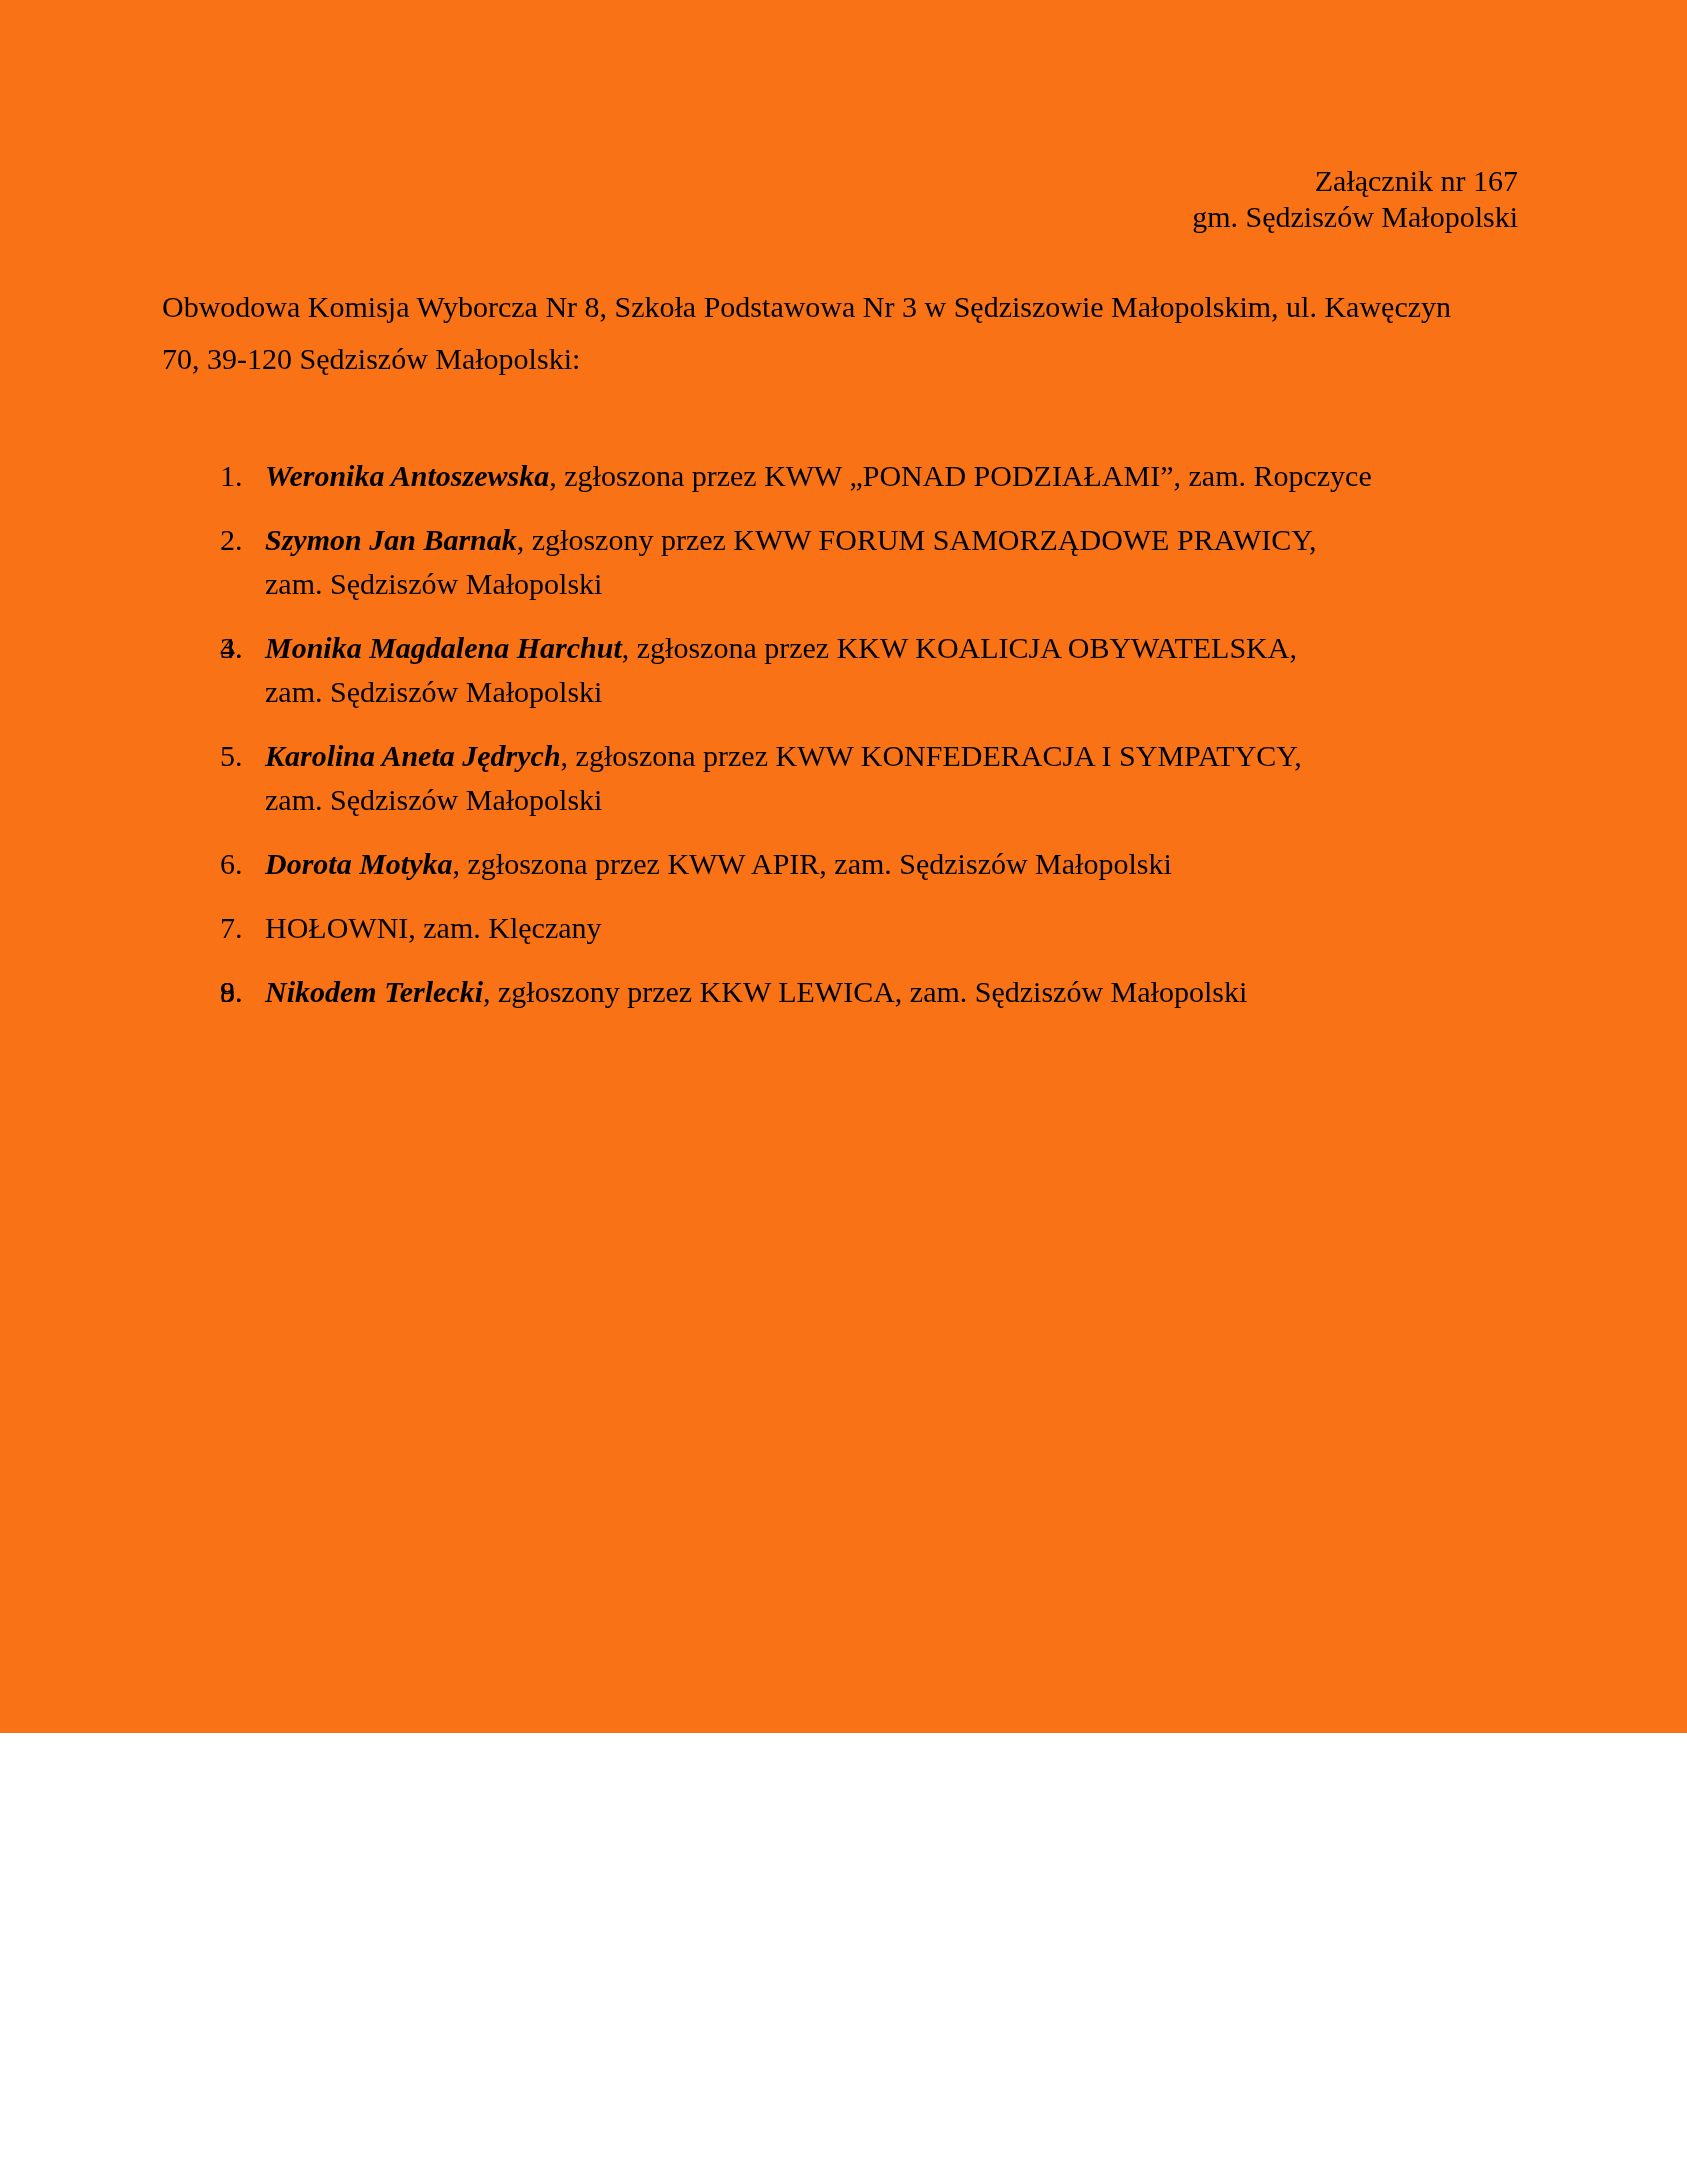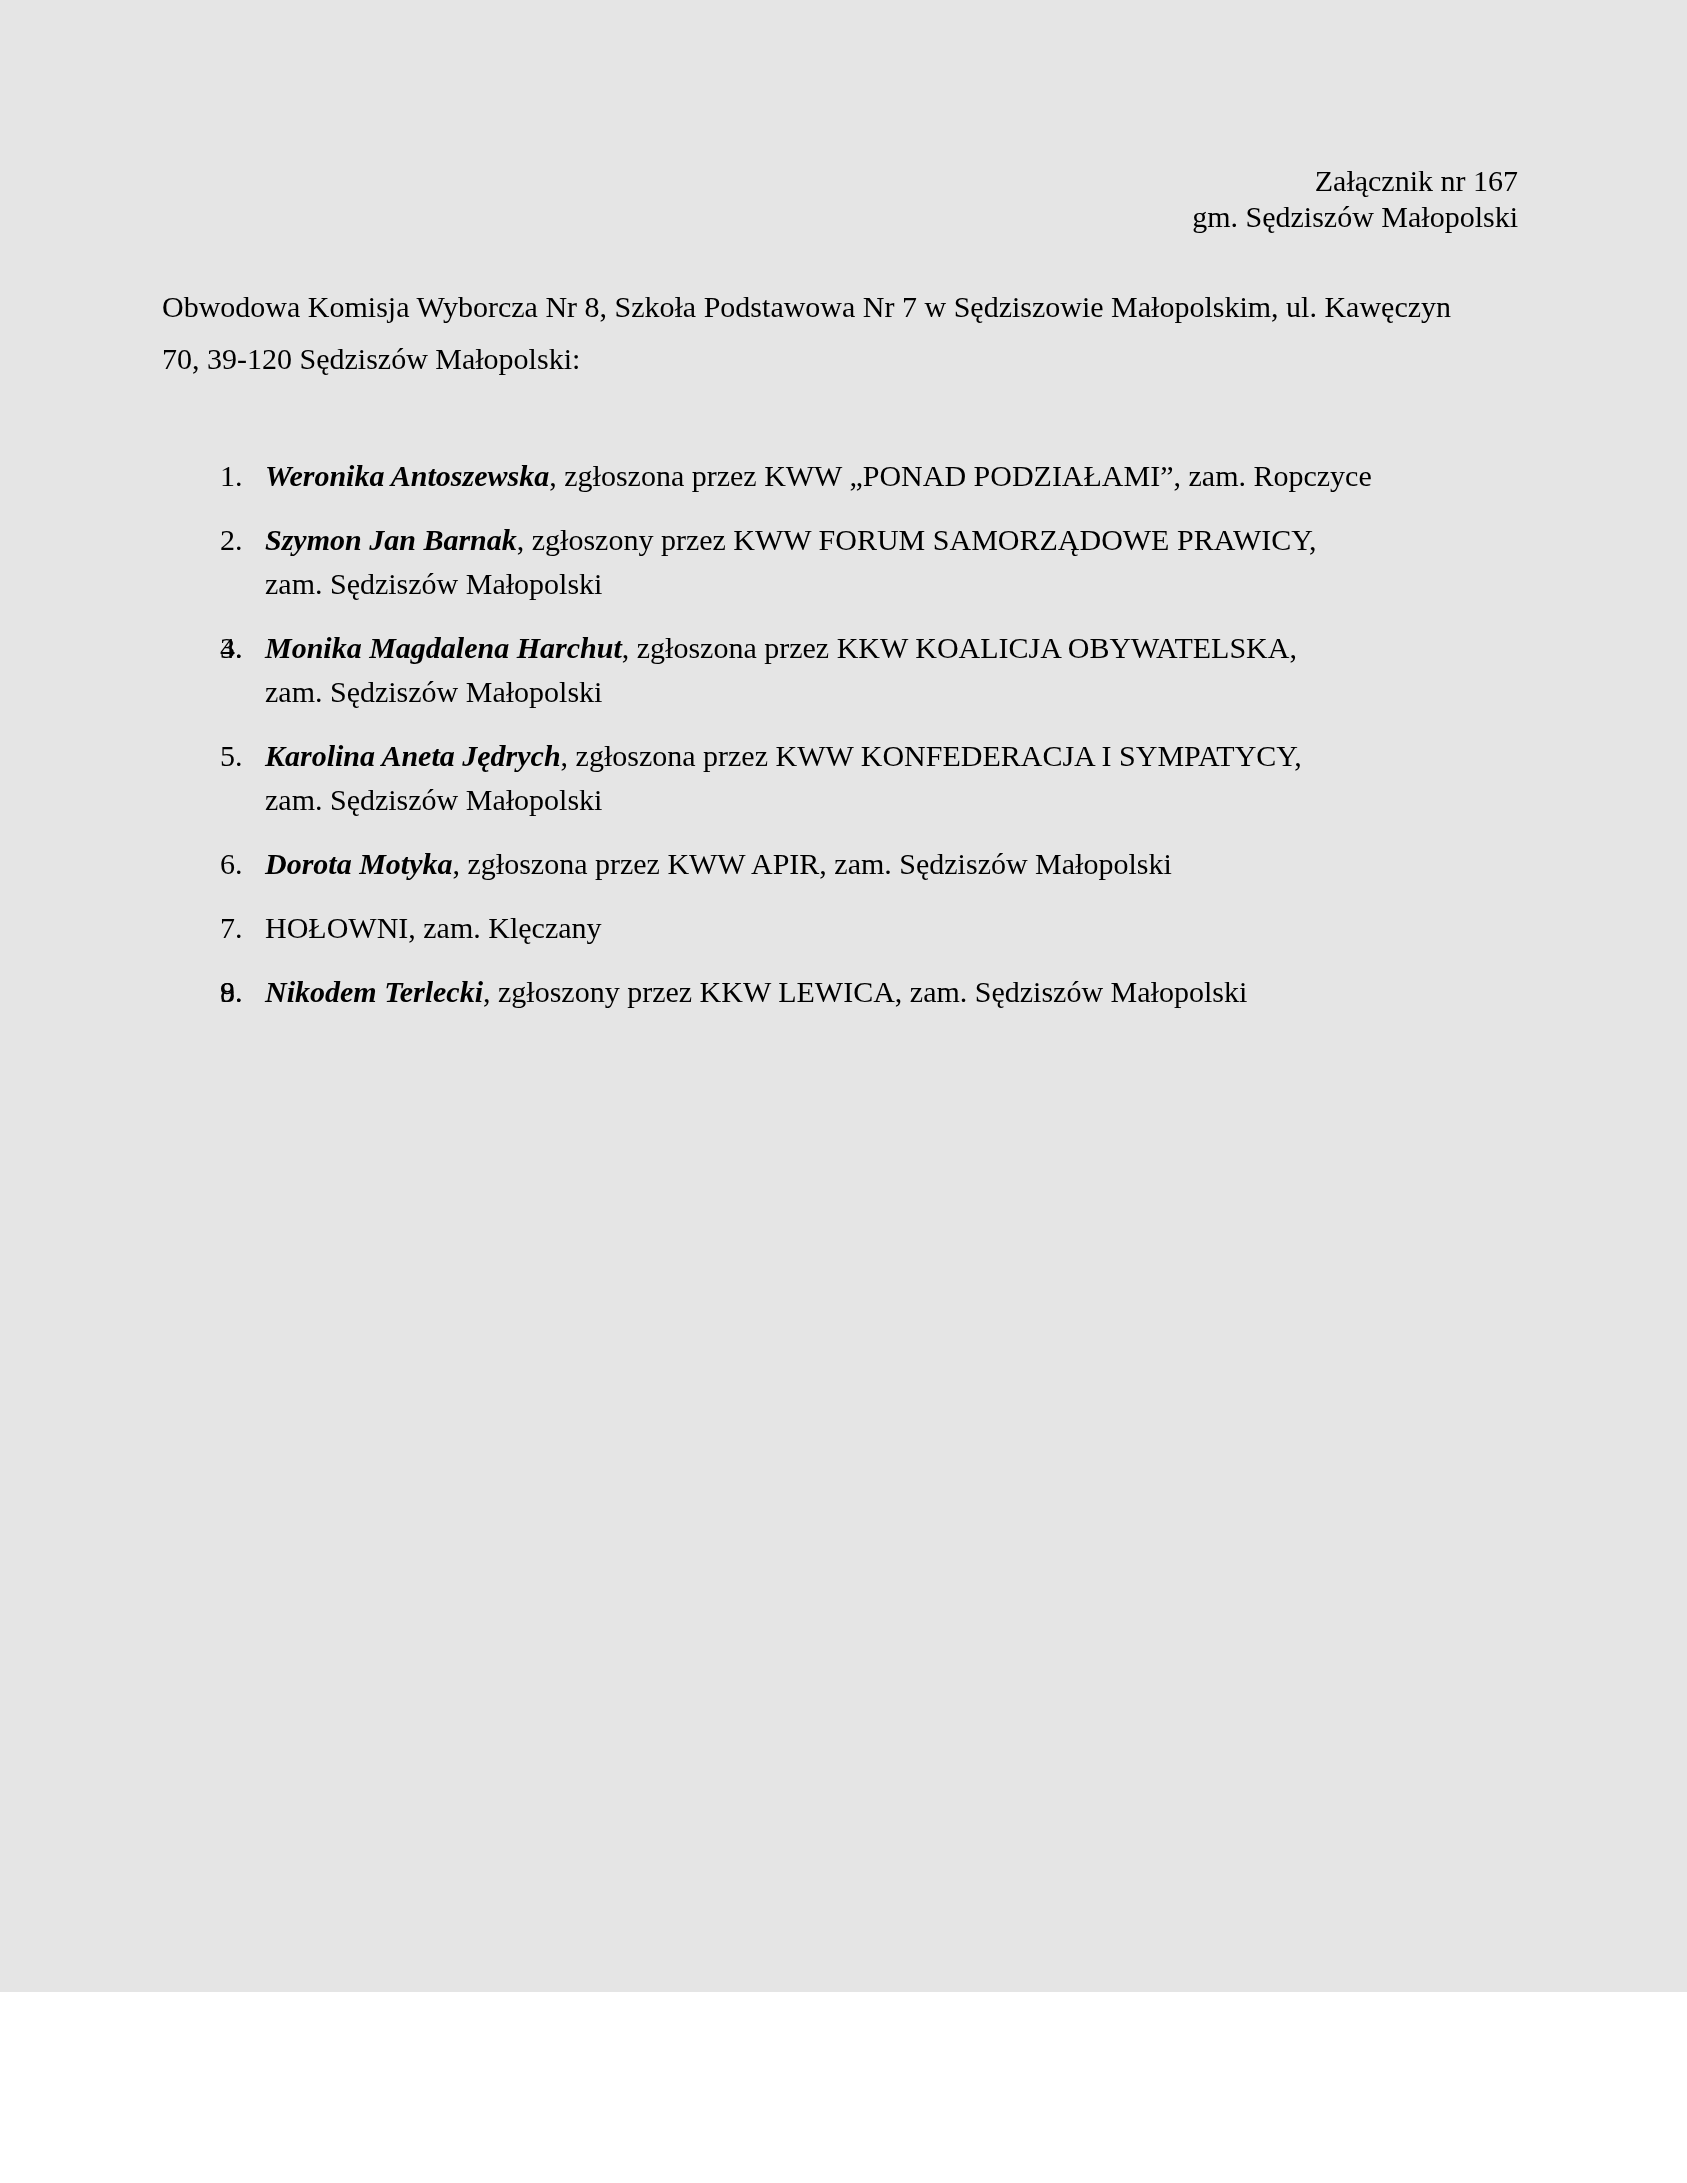--- a/index.html
+++ b/index.html
@@ -3,22 +3,22 @@
 <meta charset="utf-8">
 <style>
   html, body {
     margin: 0;
     padding: 0;
     background: #ffffff;
   }
   .page {
     position: relative;
     width: 1687px;
-    height: 1992px;
-    background: #e5e5e5;
+    height: 1733px;
+    background: #f97316;
     color: #000000;
     font-family: "Liberation Serif", "DejaVu Serif", serif;
     font-size: 30px;
     overflow: hidden;
   }
   .content {
     padding-left: 162px;
     padding-right: 169px;
   }
   .doc-header {
@@ -72,21 +72,21 @@
 
 <div class="page">
   <div class="content">
 
     <div class="doc-header">
       <span class="hline">Załącznik nr 167</span>
       <span class="hline">gm. Sędziszów Małopolski</span>
     </div>
 
     <div class="intro">
-      <span class="iline">Obwodowa Komisja Wyborcza Nr 8, Szkoła Podstawowa Nr 7 w Sędziszowie Małopolskim, ul. Kawęczyn</span>
+      <span class="iline">Obwodowa Komisja Wyborcza Nr 8, Szkoła Podstawowa Nr 3 w Sędziszowie Małopolskim, ul. Kawęczyn</span>
       <span class="iline">70, 39-120 Sędziszów Małopolski:</span>
     </div>
 
     <ol class="member-list">
       <li>
         <span class="num">1.</span>
         <span class="line1"><span class="name">Weronika Antoszewska</span><span>, zgłoszona przez KWW „PONAD PODZIAŁAMI”, zam. Ropczyce</span></span>
         <span class="cont"></span>
       </li>
       <li>

